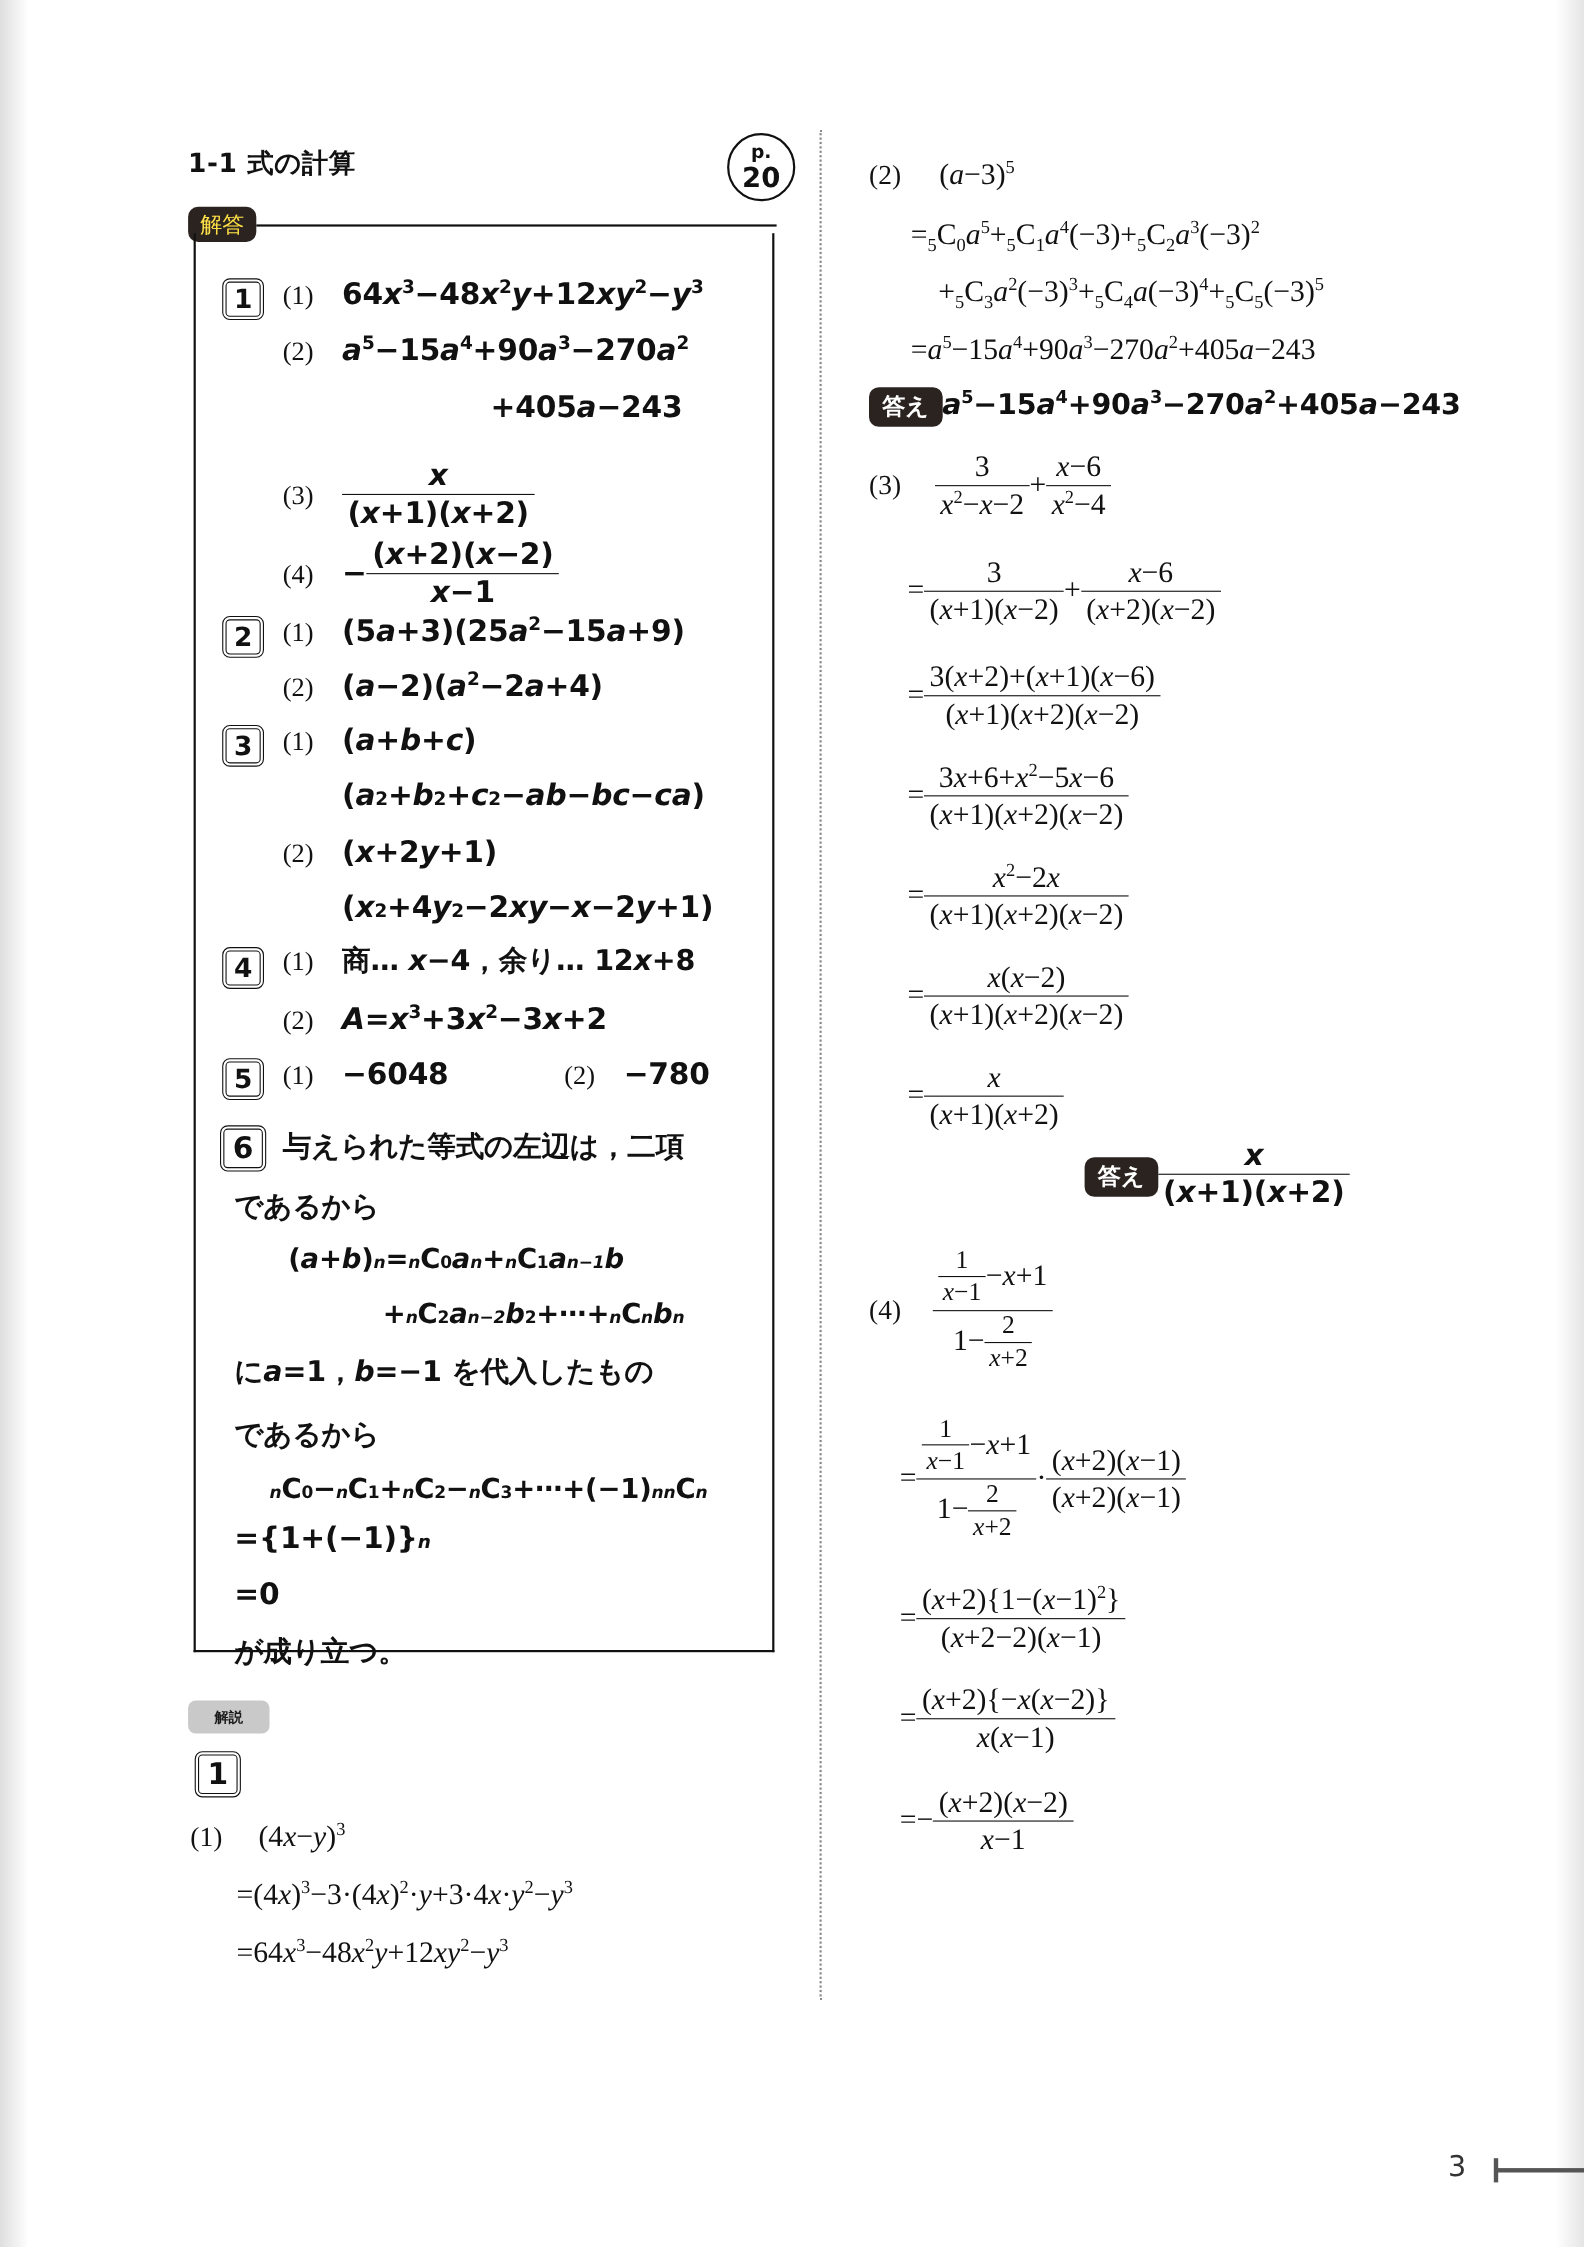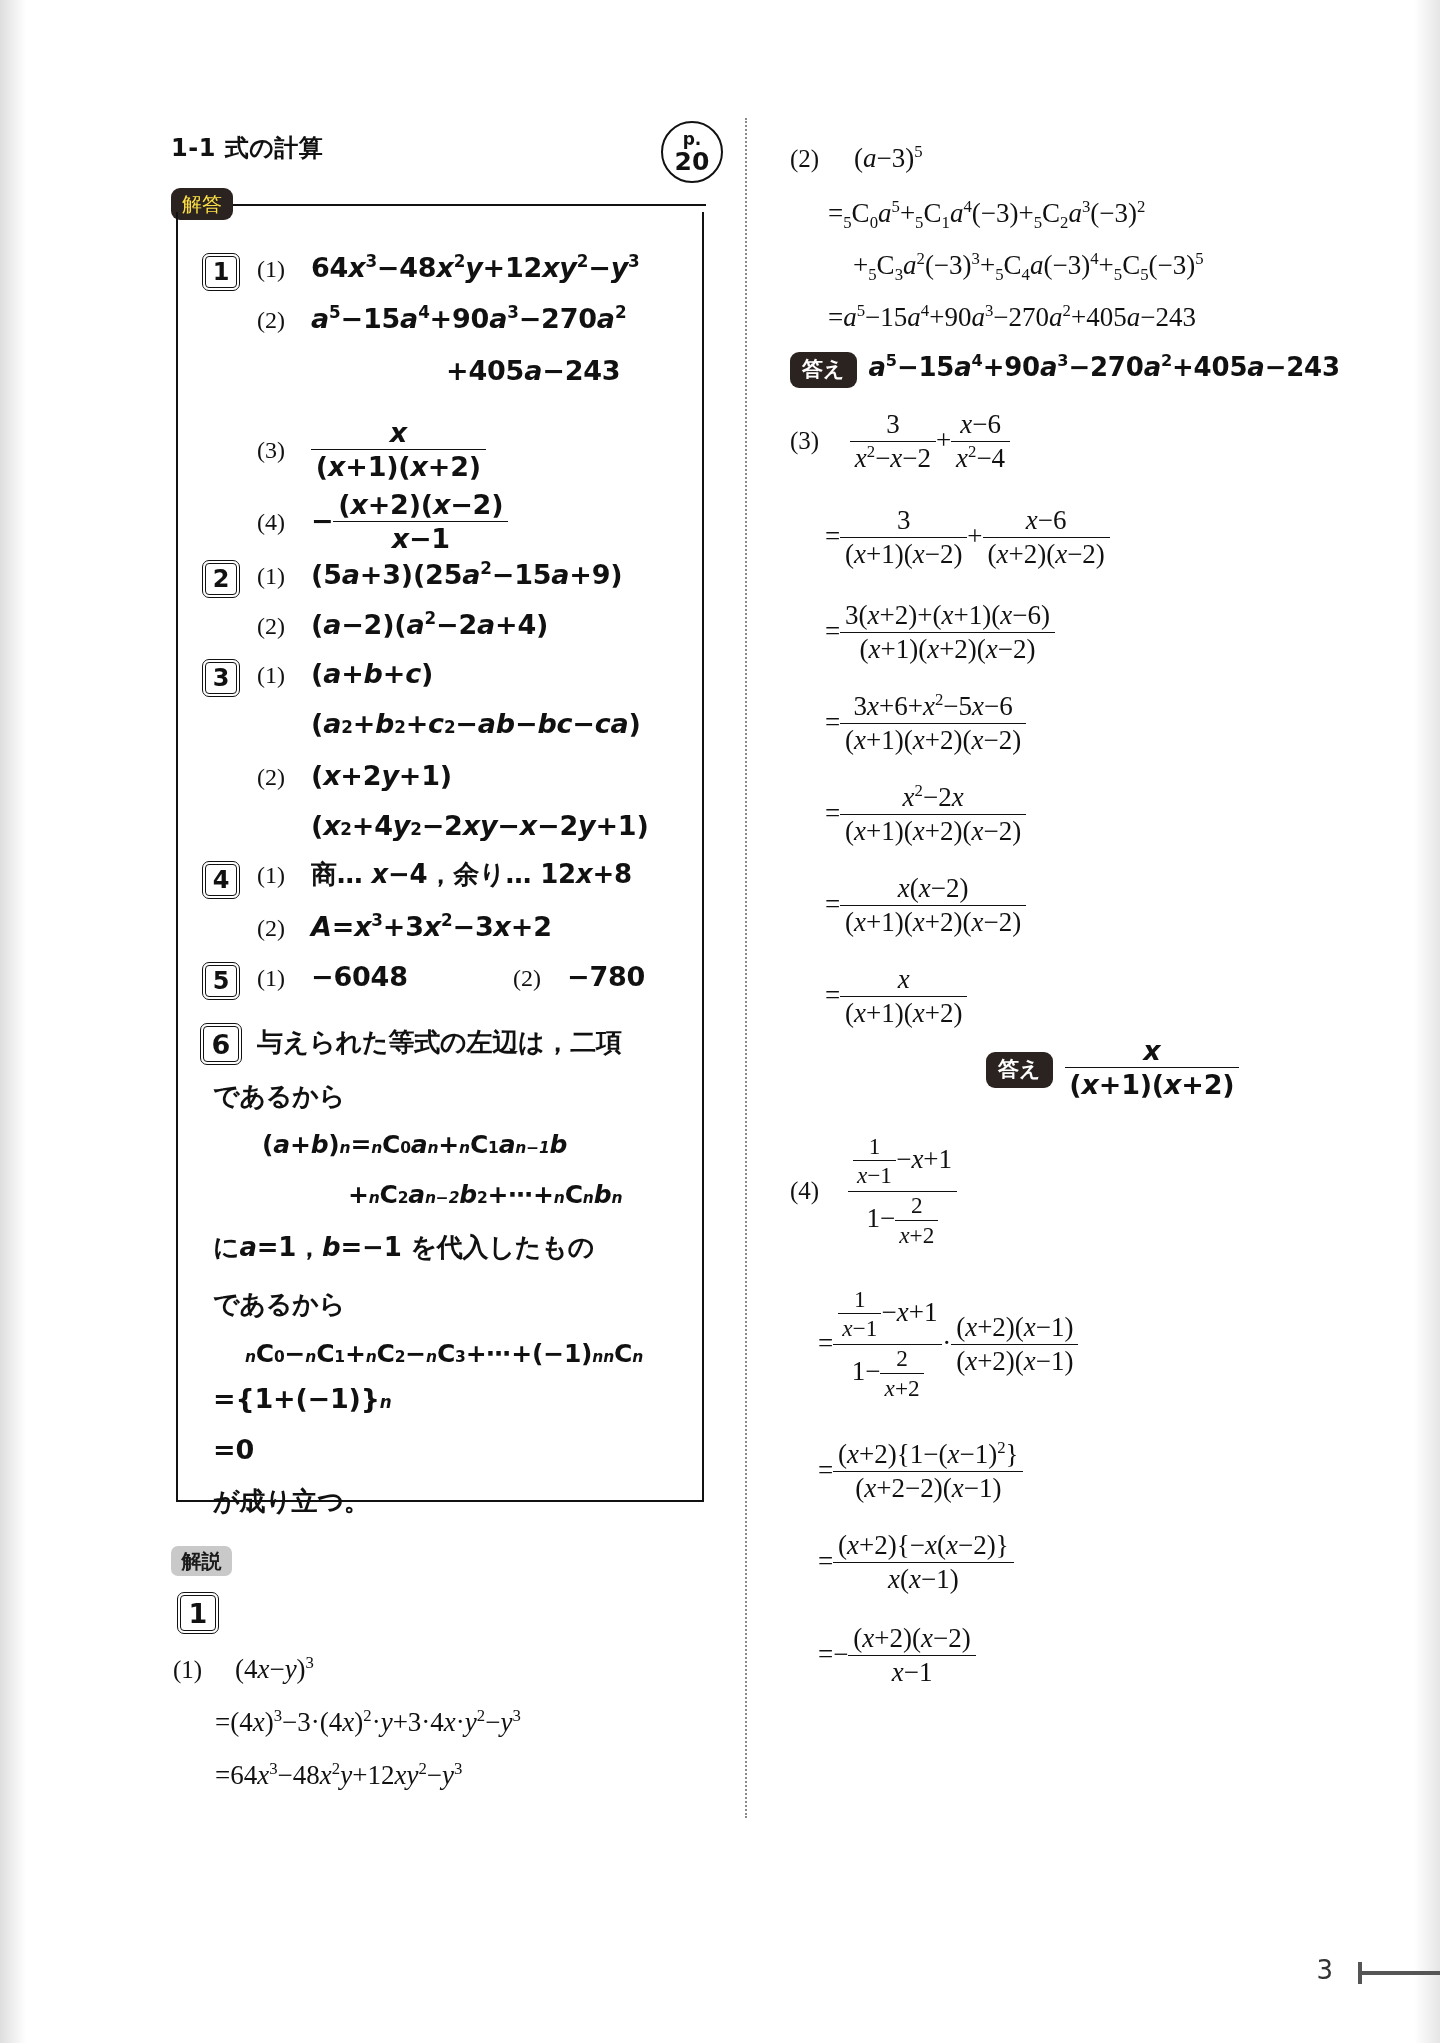--- a/index.html
+++ b/index.html
@@ -111,21 +111,21 @@
     background: #c9c9c9;
     color: #1b1b1b;
     font-family: "DejaVu Sans", "Liberation Sans", sans-serif;
     font-weight: bold;
     border-radius: 7px;
     display: flex;
     align-items: center;
     justify-content: center;
   }
   #kaito-label { left: 171px; top: 188px; width: 62px; height: 32px; font-size: 20px; }
-  #kaisetsu-label { left: 171px; top: 1546px; width: 61px; height: 30px; font-size: 20px; }
+  #kaisetsu-label { left: 171px; top: 1546px; width: 74px; height: 30px; font-size: 13px; }
 
   #kaito-rule {
     position: absolute;
     left: 233px;
     top: 204px;
     width: 473px;
     height: 2px;
     background: #111;
   }
 
@@ -203,21 +203,21 @@
     align-items: center;
     justify-content: center;
     background: #2b2320;
     color: #fff;
     font-family: "DejaVu Sans", "Liberation Sans", sans-serif;
     font-weight: bold;
     font-size: 21px;
     border-radius: 9px;
     padding: 3px 12px 5px 12px;
     vertical-align: middle;
-    margin-right: 12px;
+    margin-right: 0;
     white-space: nowrap;
   }
 
   
   #column-divider {
     position: absolute;
     left: 745px;
     top: 118px;
     width: 0;
     height: 1700px;

